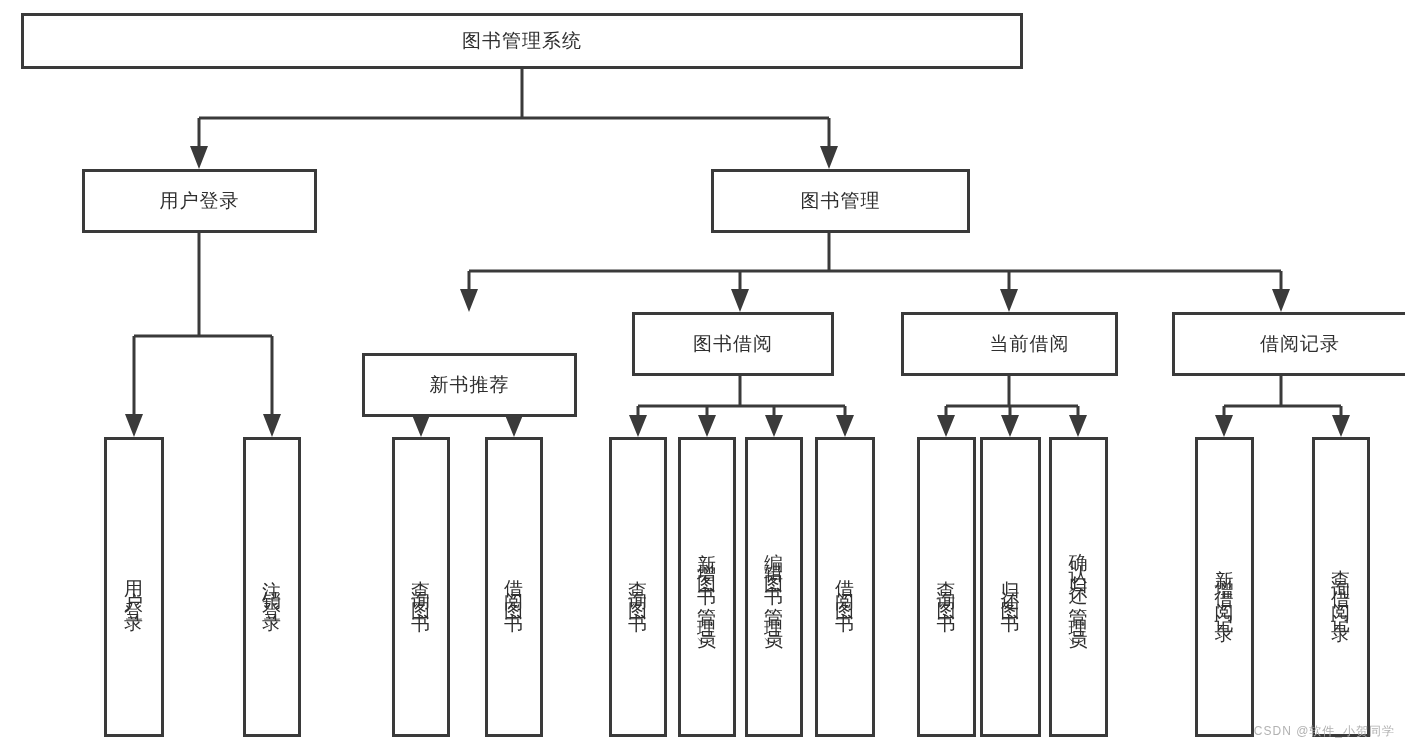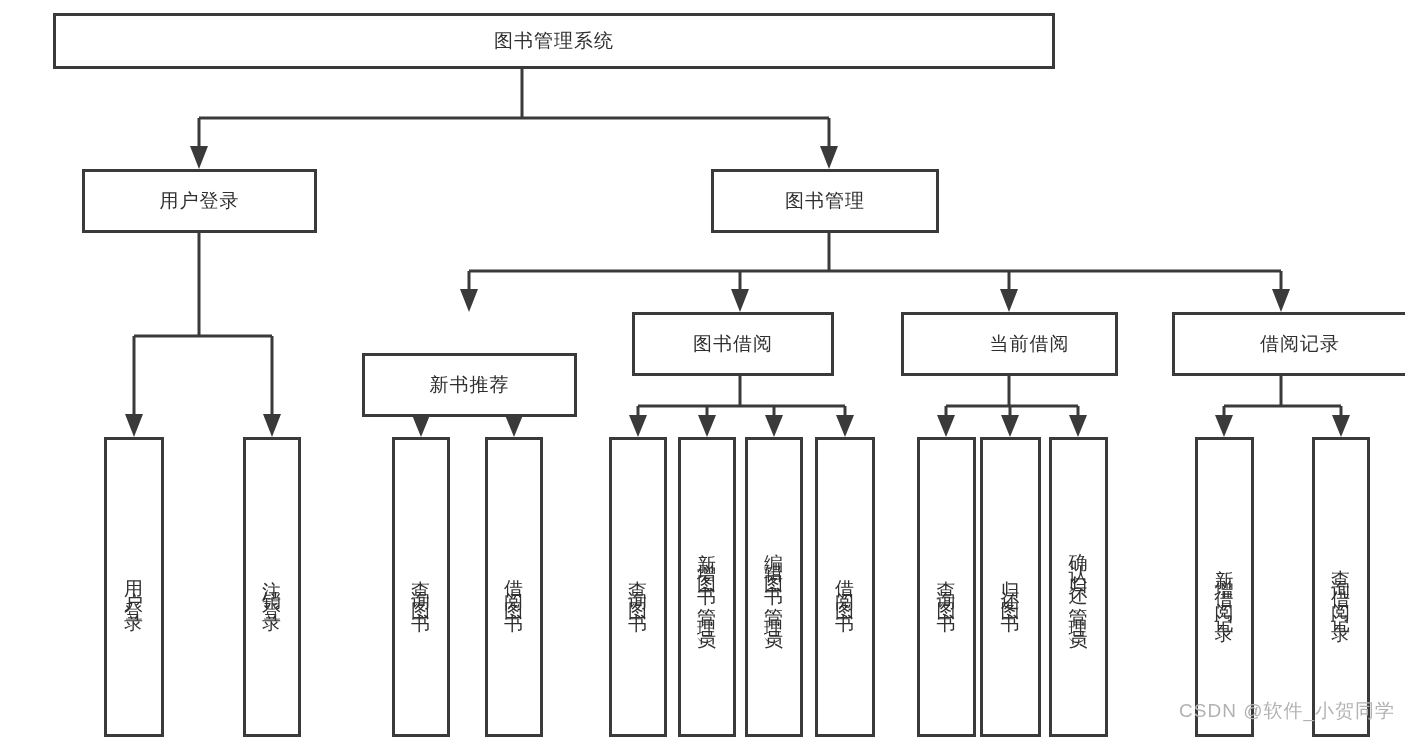--- a/index.html
+++ b/index.html
@@ -32,28 +32,28 @@
     z-index:1;
   }
   .h{font-size:19px;letter-spacing:1px;white-space:nowrap;}
   .v{
     writing-mode:vertical-rl;
     text-orientation:mixed;
     font-size:19px;
     letter-spacing:11px;
     line-height:1;
   }
-  .root-box{left:21px;top:13px;width:1002px;height:56px;margin-left:32px;}
+  .root-box{left:21px;top:13px;width:1002px;height:56px;}
   .l2{top:169px;height:64px;}
   .l3{top:312px;height:64px;}
   .l4{top:437px;height:300px;}
   .watermark{
     position:absolute;
-    right:10px;bottom:23px;
-    font-size:19px;
+    right:10px;bottom:7px;
+    font-size:12px;
     color:var(--watermark);
     letter-spacing:1px;
     z-index:3;
     white-space:nowrap;
   }
 </style>
 </head>
 <body>
 
 <div class="canvas">
@@ -89,21 +89,21 @@
     </g>
   </svg>
 
   <div class="box h root-box">
     <span>图书管理系统</span>
   </div>
 
   <div class="box h l2" style="left:82px;width:235px;">
     <span>用户登录</span>
   </div>
-  <div class="box h l2" style="left:711px;width:228px;">
+  <div class="box h l2" style="left:711px;width:259px;">
     <span>图书管理</span>
   </div>
 
   <div class="box h l3" style="left:362px;width:215px;margin-top:41px;">
     <span>新书推荐</span>
   </div>
   <div class="box h l3" style="left:632px;width:202px;">
     <span>图书借阅</span>
   </div>
   <div class="box h l3" style="left:901px;width:217px;padding-left:40px;">

